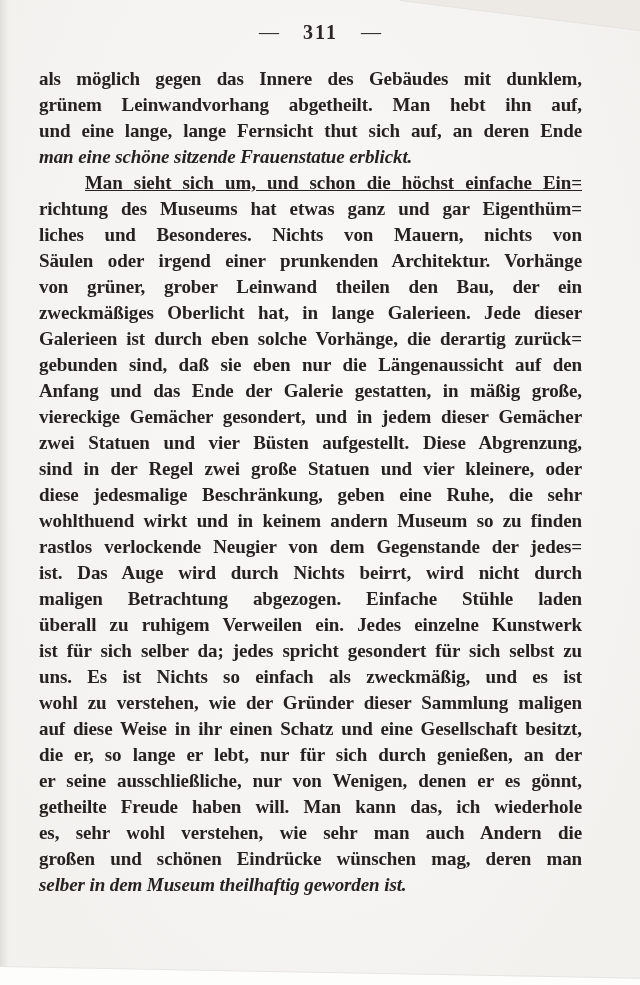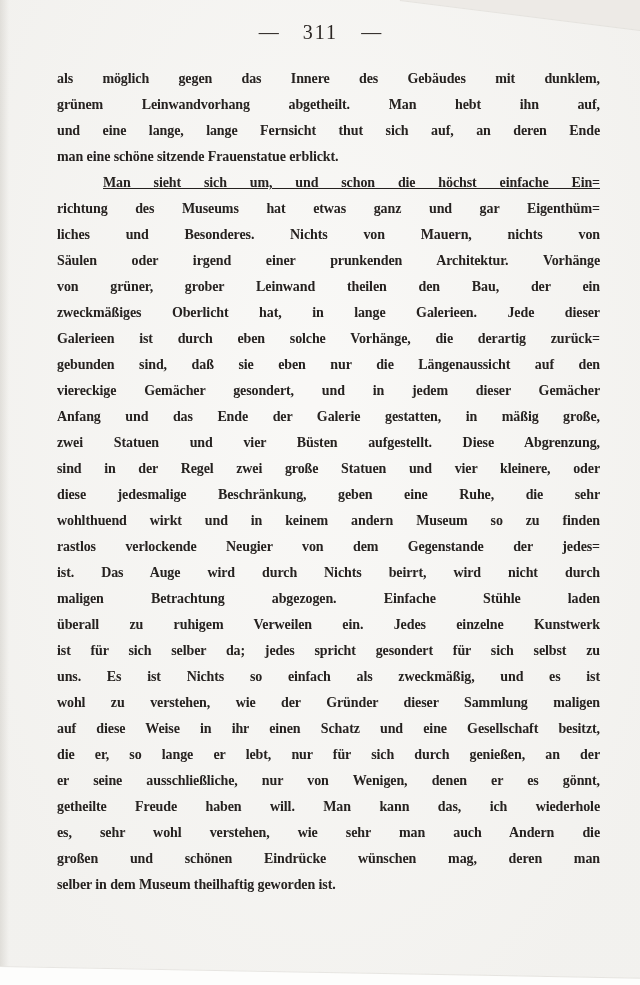--- a/index.html
+++ b/index.html
@@ -59,36 +59,36 @@
     position:absolute;
     top:21px;left:49px;width:543px;
     display:flex;justify-content:center;align-items:center;
     gap:23px;
     padding-right:34px; 
     font-size:20px;
     letter-spacing:1px;
     color:#2b2623;
   }
   .header .dash{font-weight:normal;}
-  .header .num{font-weight:normal;letter-spacing:2px;}
+  .header .num{font-weight:bold;letter-spacing:2px;}
   .body-text{
     position:absolute;
-    top:66px;left:57px;width:543px;
-    font-size:14px;
+    top:66px;left:39px;width:543px;
+    font-size:19px;
     font-weight:bold;
     letter-spacing:-0.1px;
     line-height:26px;
   }
   .paragraph{margin:0;}
   .line{
     text-align:justify;
     text-align-last:justify;
   }
   .line.indent{padding-left:46px;text-decoration:underline;}
-  .line.para-end{text-align-last:left;}
+  .line.para-end{text-align-last:left;font-style:italic;}
 </style>
 </head>
 <body>
 
 <div class="page">
 
   <div class="edge-topright"></div>
   <div class="edge-topright-line"></div>
   <div class="edge-left"></div>
 
@@ -107,22 +107,22 @@
       </div>
       <div class="paragraph">
         <div class="line indent">Man sieht sich um, und schon die höchst einfache Ein=</div>
         <div class="line">richtung des Museums hat etwas ganz und gar Eigenthüm=</div>
         <div class="line">liches und Besonderes. Nichts von Mauern, nichts von</div>
         <div class="line">Säulen oder irgend einer prunkenden Architektur. Vorhänge</div>
         <div class="line">von grüner, grober Leinwand theilen den Bau, der ein</div>
         <div class="line">zweckmäßiges Oberlicht hat, in lange Galerieen. Jede dieser</div>
         <div class="line">Galerieen ist durch eben solche Vorhänge, die derartig zurück=</div>
         <div class="line">gebunden sind, daß sie eben nur die Längenaussicht auf den</div>
+        <div class="line">Anfang und das Ende der Galerie gestatten, in mäßig große,</div>
         <div class="line">viereckige Gemächer gesondert, und in jedem dieser Gemächer</div>
-        <div class="line">Anfang und das Ende der Galerie gestatten, in mäßig große,</div>
         <div class="line">zwei Statuen und vier Büsten aufgestellt. Diese Abgrenzung,</div>
         <div class="line">sind in der Regel zwei große Statuen und vier kleinere, oder</div>
         <div class="line">diese jedesmalige Beschränkung, geben eine Ruhe, die sehr</div>
         <div class="line">wohlthuend wirkt und in keinem andern Museum so zu finden</div>
         <div class="line">rastlos verlockende Neugier von dem Gegenstande der jedes=</div>
         <div class="line">ist. Das Auge wird durch Nichts beirrt, wird nicht durch</div>
         <div class="line">maligen Betrachtung abgezogen. Einfache Stühle laden</div>
         <div class="line">überall zu ruhigem Verweilen ein. Jedes einzelne Kunstwerk</div>
         <div class="line">ist für sich selber da; jedes spricht gesondert für sich selbst zu</div>
         <div class="line">uns. Es ist Nichts so einfach als zweckmäßig, und es ist</div>

